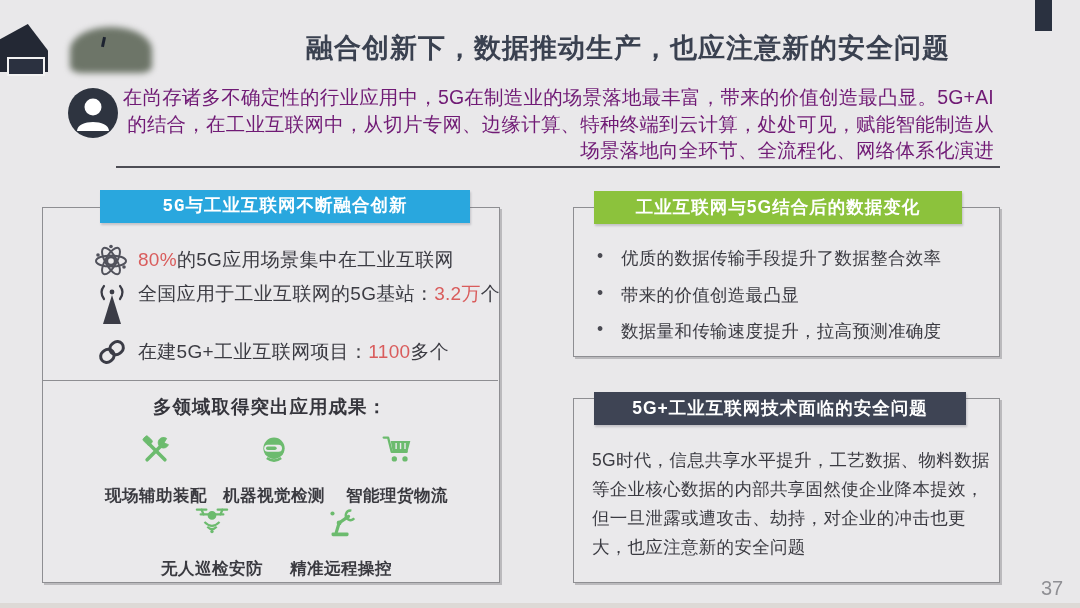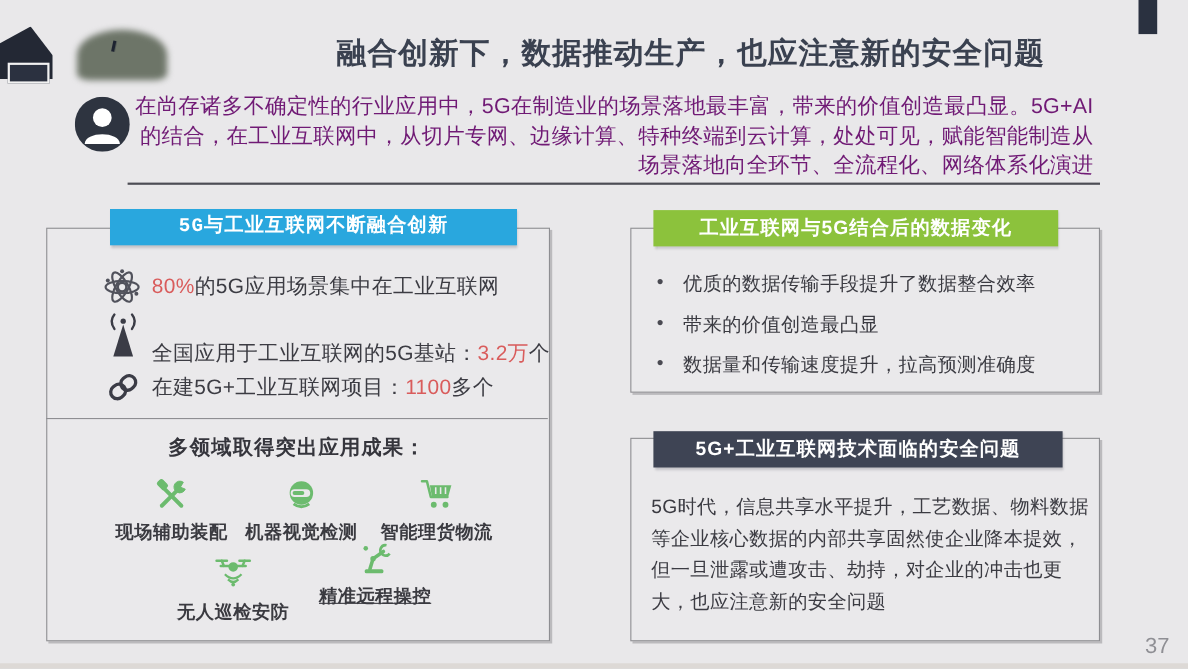--- a/index.html
+++ b/index.html
@@ -36,21 +36,21 @@
   .hdr-green{left:594px;top:191px;width:368px;background:#8cc23c;}
   .hdr-dark{left:594px;top:392px;width:372px;background:#3e4454;}
   
   .stat-icon{position:absolute;width:36px;height:40px;}
   .stat-text{position:absolute;left:138px;font-size:19px;color:#3c3c43;letter-spacing:.3px;}
   .hl{color:#d95c5c;}
   .divider{position:absolute;left:42px;top:380px;width:456px;border-top:1px solid #8e8e92;}
   .subheading{position:absolute;left:42px;top:394px;width:456px;text-align:center;
     font-size:18.5px;font-weight:bold;color:#35353c;letter-spacing:1px;}
   
-  .ach{position:absolute;width:132px;display:flex;flex-direction:column;align-items:center;gap:7px;}
+  .ach{position:absolute;width:132px;display:flex;flex-direction:column;align-items:center;gap:19px;}
   .ach .lbl{font-size:16.5px;font-weight:bold;color:#3a3a40;white-space:nowrap;letter-spacing:.5px;}
   
   .bullet{position:absolute;left:597px;width:392px;display:flex;font-size:17.5px;color:#3b3b42;letter-spacing:.3px;}
   .bullet .dot{width:24px;flex:0 0 24px;color:#4a4a52;}
   
   .rb-body{position:absolute;left:592px;top:446px;width:400px;font-size:17.5px;line-height:29px;
     color:#3b3b42;letter-spacing:.3px;}
   .page-num{position:absolute;left:1030px;top:577px;width:44px;text-align:center;font-size:20px;color:#8f8f94;}
   .bottom-strip{position:absolute;left:0;bottom:0;width:100%;height:5px;background:#d8d4cf;opacity:.75;}
   svg{display:block;}
@@ -99,21 +99,21 @@
   </div>
 
   <div class="stat-icon" style="left:95px;top:284px;">
     <svg width="34" height="44" viewBox="0 0 34 44">
       <circle cx="17" cy="8" r="2.4" fill="#3b3c46"></circle>
       <path d="M9,2 Q4,8 9,15" stroke="#3b3c46" stroke-width="2.2" fill="none" stroke-linecap="round"></path>
       <path d="M25,2 Q30,8 25,15" stroke="#3b3c46" stroke-width="2.2" fill="none" stroke-linecap="round"></path>
       <polygon points="17,11 8,40 26,40" fill="#3b3c46"></polygon>
     </svg>
   </div>
-  <div class="stat-text" style="top:308px;">
+  <div class="stat-text" style="top:281px;">
     <span>全国应用于工业互联网的5G基站：</span><span class="hl">3.2万</span><span>个</span>
   </div>
 
   <div class="stat-icon" style="left:93px;top:334px;">
     <svg width="38" height="36" viewBox="0 0 38 36">
       <g stroke="#3b3c46" stroke-width="3" fill="none" transform="rotate(-40 19 18)">
         <rect x="6" y="12" width="14" height="12" rx="6"></rect>
         <rect x="18" y="12" width="14" height="12" rx="6"></rect>
       </g>
     </svg>
@@ -175,21 +175,21 @@
           <line x1="6" y1="10" x2="30" y2="10"></line>
           <circle cx="18" cy="11" r="3.4"></circle>
         </g>
         <path d="M10,18 q8,8 16,0" stroke="#6cbb6e" stroke-width="2.2" fill="none"></path>
         <path d="M13,23 q5,5 10,0" stroke="#6cbb6e" stroke-width="2.2" fill="none"></path>
         <circle cx="18" cy="28" r="1.8" fill="#6cbb6e"></circle>
       </svg>
     </span>
     <span class="lbl">无人巡检安防</span>
   </div>
-  <div class="ach" style="left:275px;top:490px;text-decoration:underline;">
+  <div class="ach" style="left:275px;top:505px;">
     <span>
       <svg width="34" height="34" viewBox="0 0 36 36">
         <rect x="8" y="29" width="18" height="4" rx="1.5" fill="#6cbb6e"></rect>
         <path d="M13,29 L16,19 L26,12" stroke="#6cbb6e" stroke-width="3.4" fill="none" stroke-linecap="round"></path>
         <circle cx="16" cy="19" r="2.6" fill="#6cbb6e"></circle>
         <path d="M29,6 a5,5 0 1 0 3,8" stroke="#6cbb6e" stroke-width="2.6" fill="none"></path>
         <circle cx="9" cy="9" r="2.2" fill="#6cbb6e"></circle>
       </svg>
     </span>
     <span class="lbl">精准远程操控</span>

